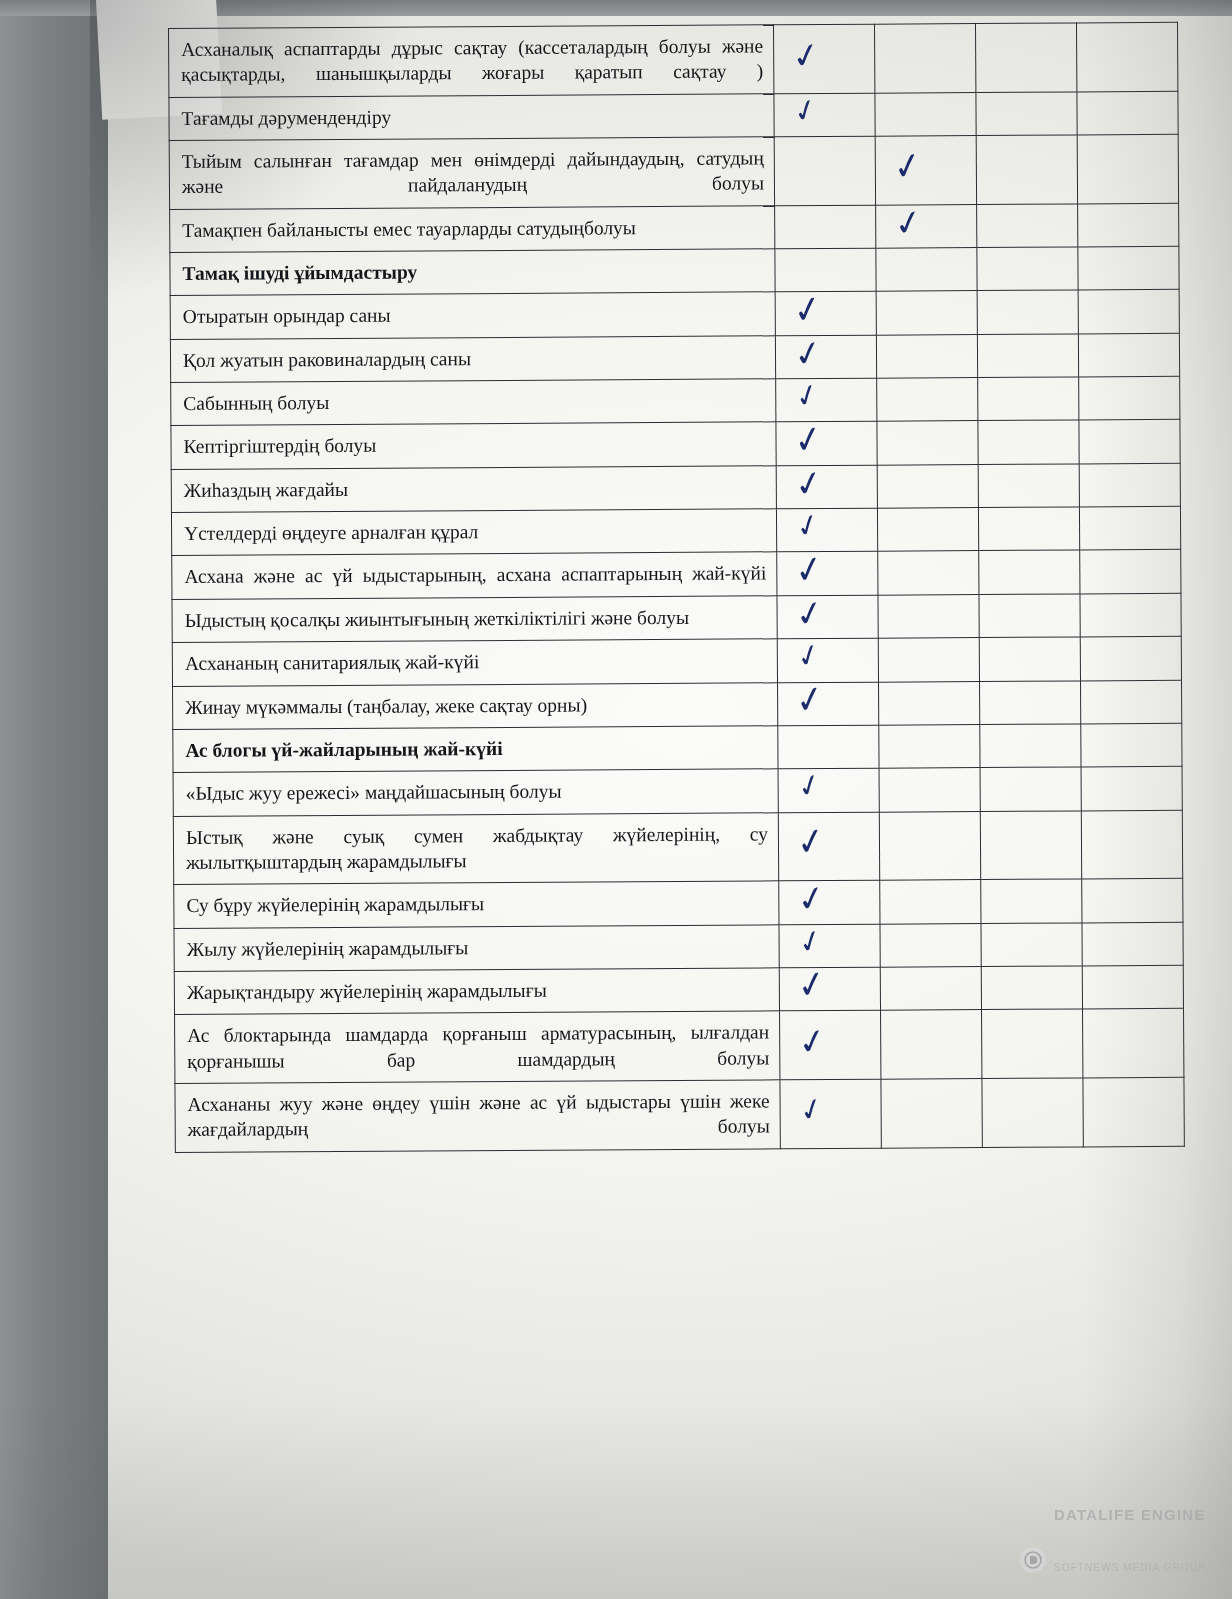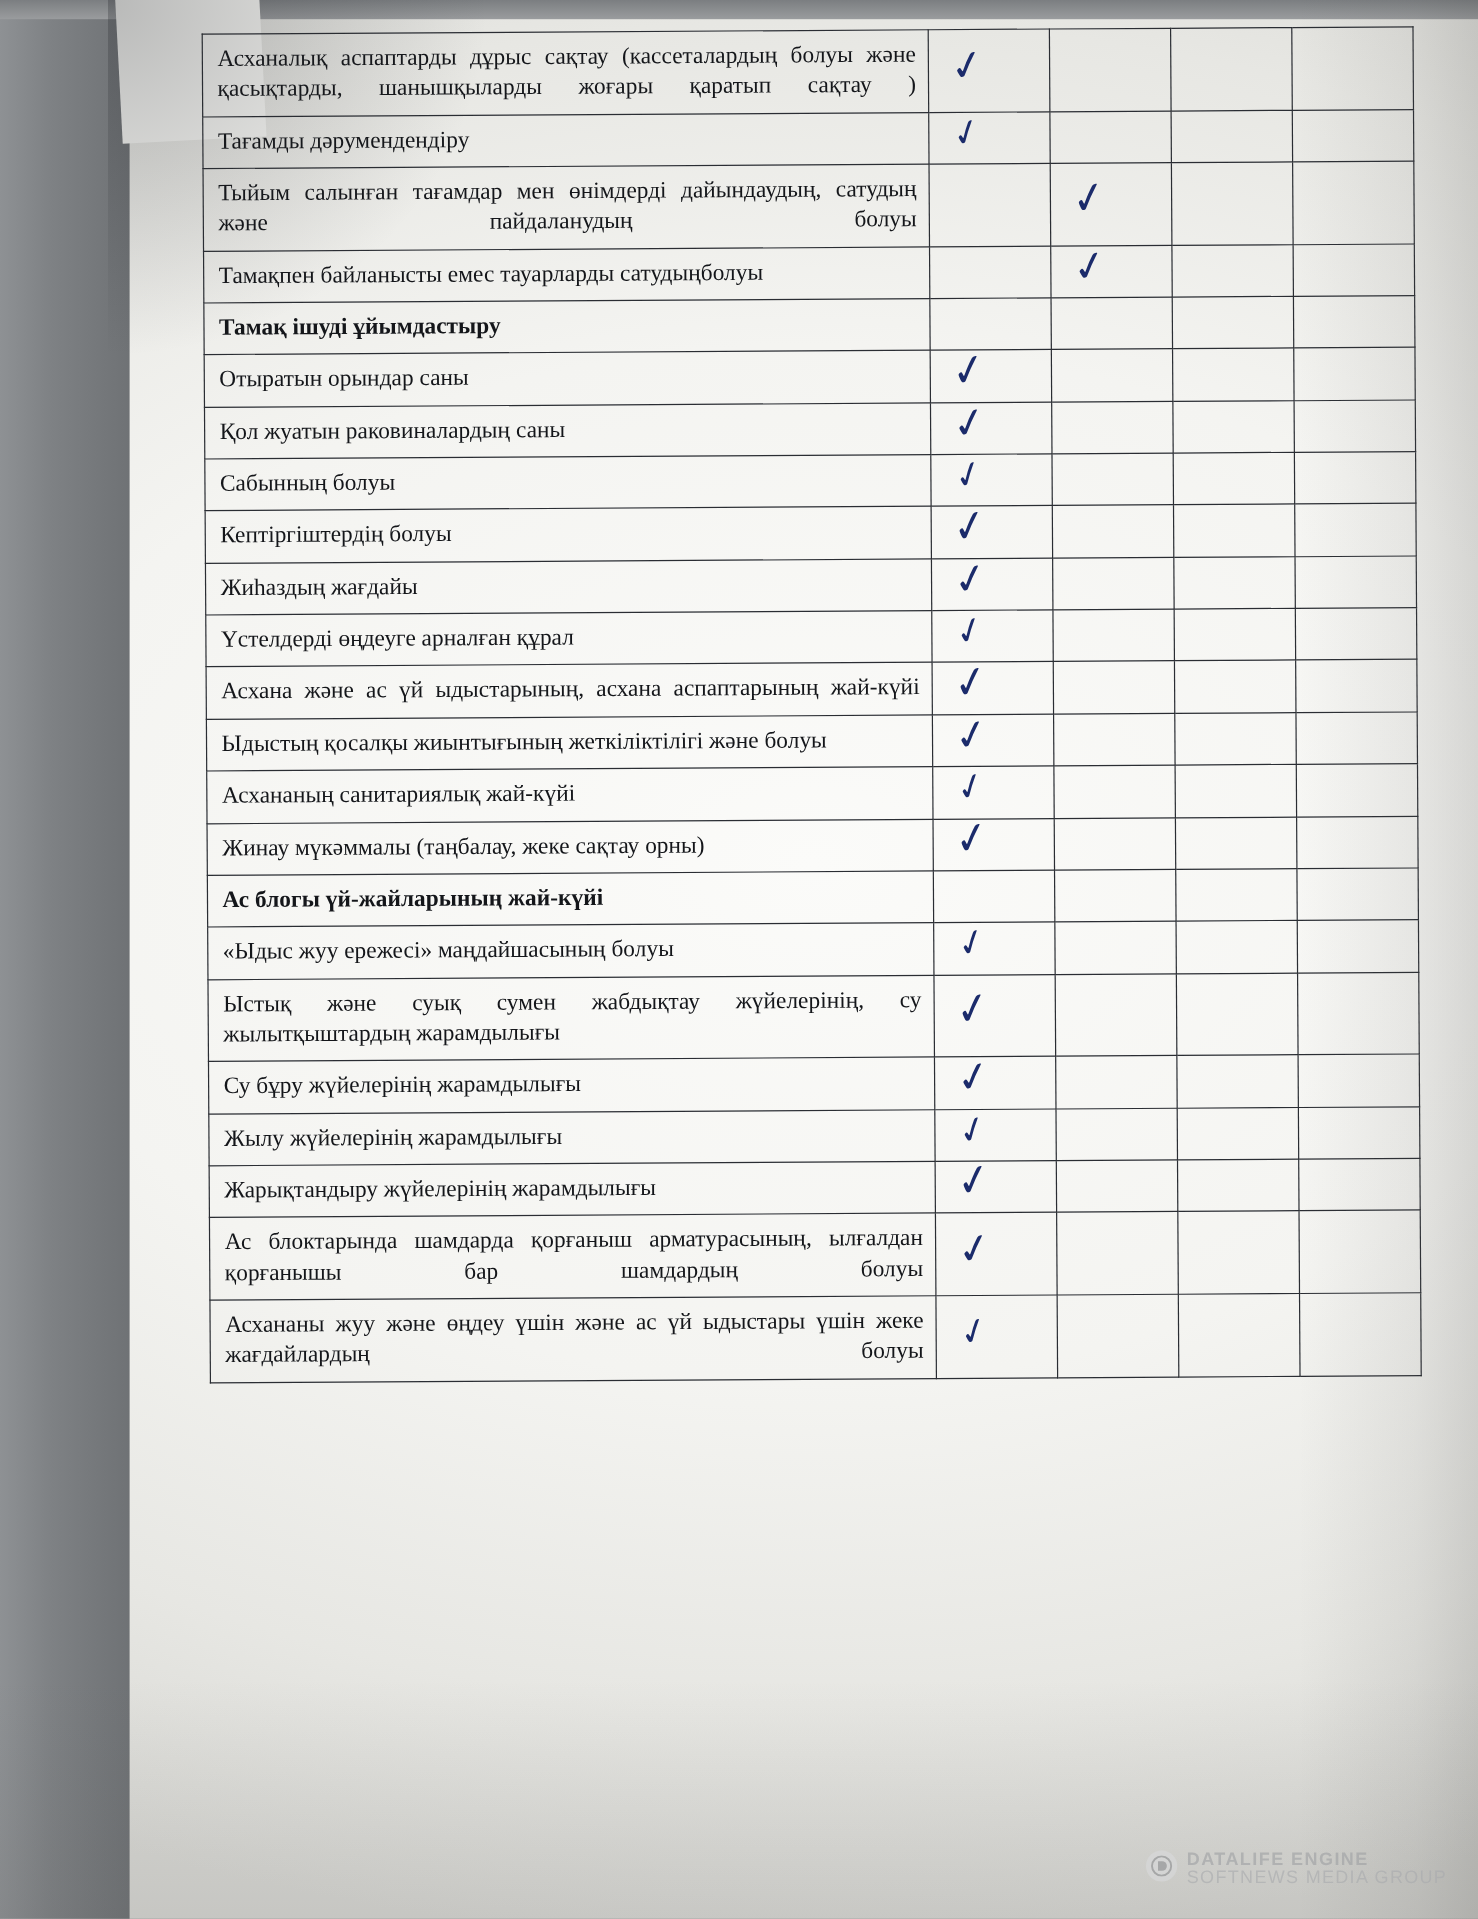--- a/index.html
+++ b/index.html
@@ -128,21 +128,21 @@
   }
   .check.v2 { transform: rotate(-16deg) scaleX(0.9); font-size: 31px; }
   .check.v3 { transform: rotate(-8deg) scaleY(1.15); font-size: 33px; }
 
   
   #watermark {
     position: absolute;
     right: 26px;
     bottom: 26px;
     display: flex;
-    align-items: flex-start;
+    align-items: flex-end;
     gap: 8px;
     opacity: 0.62;
   }
   #watermark .wm-icon {
     width: 26px; height: 26px;
     border-radius: 50%;
     background: #d9dadc;
     display: flex; align-items: center; justify-content: center;
   }
   #watermark .wm-icon svg { display:block; }
@@ -150,23 +150,24 @@
     font-family: "Liberation Sans", sans-serif;
     line-height: 1.05;
   }
   #watermark .wm-title {
     font-size: 15px;
     font-weight: bold;
     letter-spacing: 1.2px;
     color: #9fa1a4;
   }
   #watermark .wm-sub {
-    font-size: 15px;
+    font-size: 10px;
     letter-spacing: 1.1px;
     color: #a9abae;
+    margin-top: 40px;
   }
 </style>
 </head>
 <body>
 
 <div id="page-photo">
   <div id="bg-left"></div>
   <div id="bg-top"></div>
   <div id="page-corner"></div>
 

